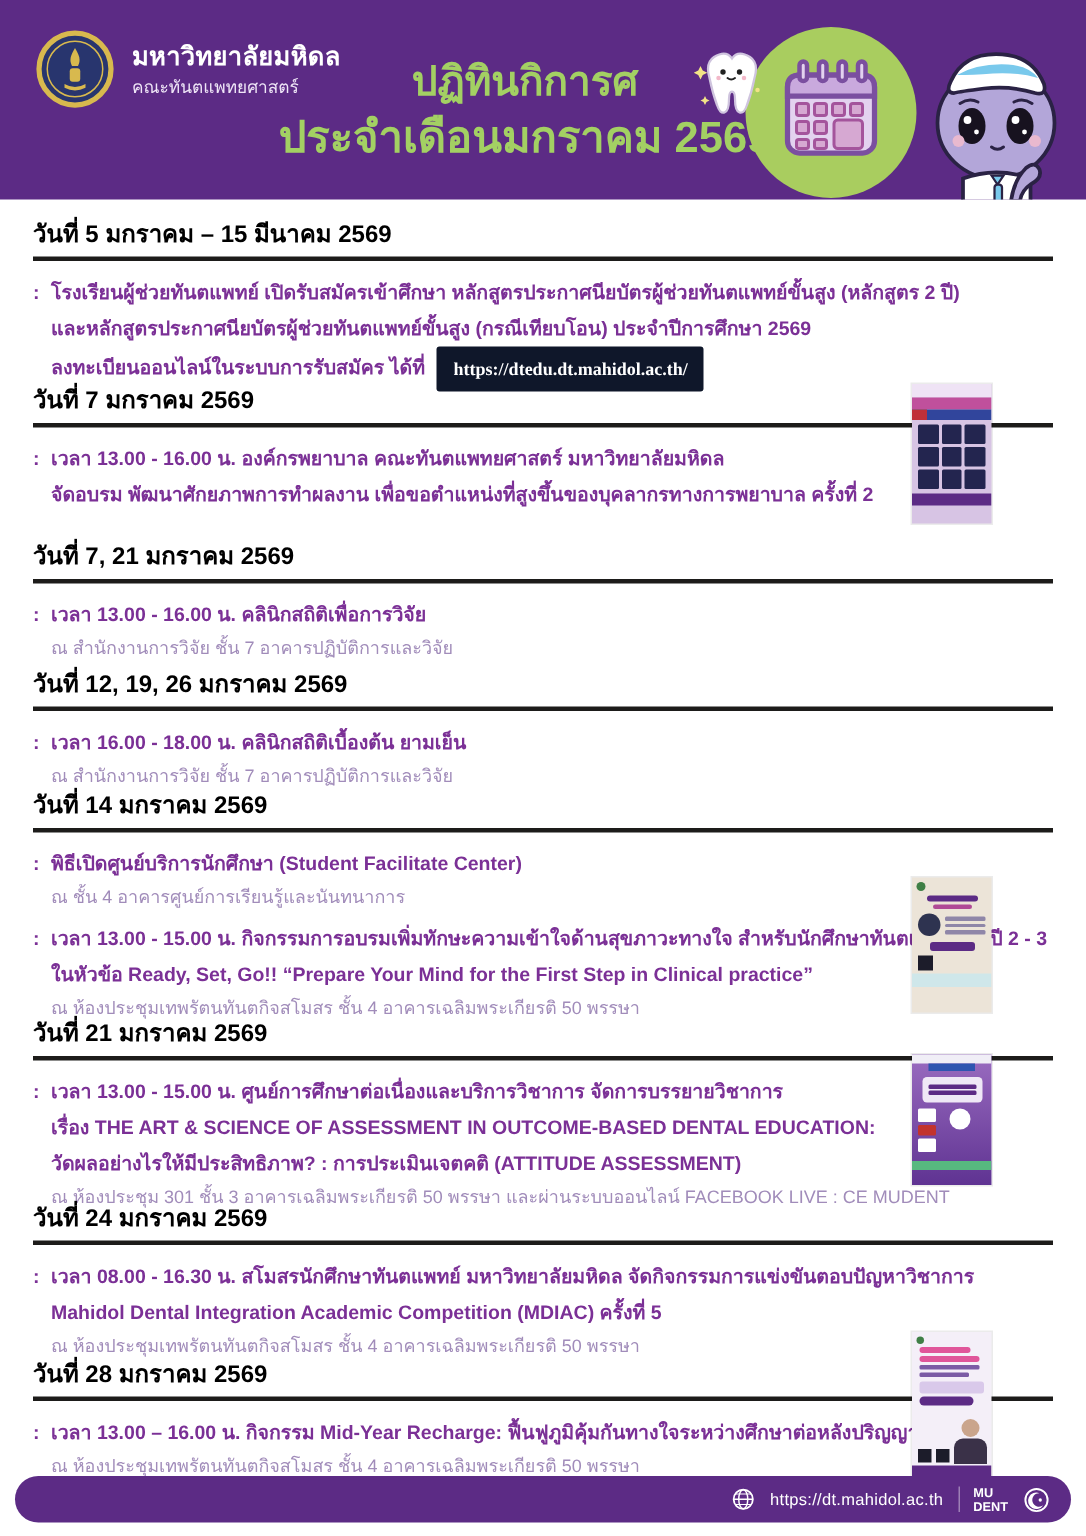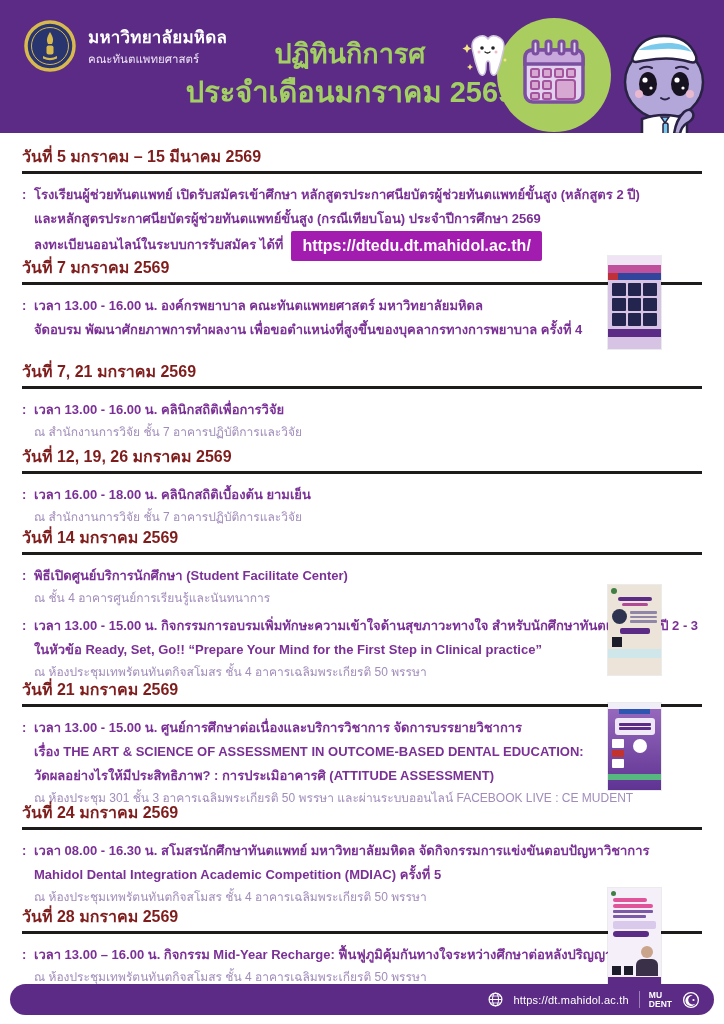--- a/index.html
+++ b/index.html
@@ -16,28 +16,28 @@
   .title-block { position:absolute; left:140px; top:36px; width:420px; text-align:center; color:#a3d063; font-weight:bold; }
   .title-block .t1 { font-size:27px; line-height:36px; }
   .title-block .t2 { font-size:29px; line-height:40px; }
   .green-circle { position:absolute; left:497px; top:18px; width:114px; height:114px; border-radius:50%; background:#a9cd5f; }
   .cal-svg { position:absolute; left:521px; top:38px; }
   .fairy-svg { position:absolute; left:462px; top:32px; }
   .mascot-svg { position:absolute; left:612px; top:24px; }
 
   
   .section { position:absolute; left:22px; width:680px; }
-  .date { color:#7f1d1d; font-size:16px; font-weight:bold; line-height:20px; white-space:nowrap; }
+  .date { color:#000000; font-size:16px; font-weight:bold; line-height:20px; white-space:nowrap; }
   .rule { height:3px; background:#1d1c1a; margin-top:4px; }
   .events { padding-top:9px; }
   .event { margin-bottom:6px; }
   .title-line { position:relative; padding-left:12px; color:#7b3096; font-size:13px; font-weight:bold; line-height:24px; white-space:nowrap; }
   .title-line .bullet { position:absolute; left:0; top:0; }
   .loc-line { padding-left:12px; color:#a18cba; font-size:12px; font-weight:normal; line-height:20px; white-space:nowrap; }
-  .badge { display:inline-block; background:#a21caf; color:#ffffff; font-size:16px; font-weight:bold; padding:3px 11px; margin-left:8px; border-radius:2px; vertical-align:middle; }
+  .badge { display:inline-block; background:#0f172a; color:#ffffff; font-size:12px; font-weight:bold; padding:3px 11px; margin-left:8px; border-radius:2px; vertical-align:middle;font-family:Liberation Serif, serif; }
 
   
   .poster { position:absolute; left:608px; width:53px; box-shadow:0 0 0 1px rgba(0,0,0,.08); overflow:hidden; }
   .p-band { width:100%; }
   .p1 { top:256px; height:93px; background:#d7c4e4; }
   .p1 .hd1 { height:9px; background:#efe3f5; }
   .p1 .hd2 { height:8px; background:#c0509c; }
   .p1 .hd3 { height:7px; background:#31459c; display:flex; }
   .p1 .hd3 .red { width:10px; height:7px; background:#c03038; }
   .p1 .grid { display:grid; grid-template-columns:repeat(3,1fr); gap:2px; padding:3px 4px; }
@@ -168,21 +168,21 @@
           <div class="title-line">ลงทะเบียนออนไลน์ในระบบการรับสมัคร ได้ที่<span class="badge">https://dtedu.dt.mahidol.ac.th/</span></div>
         </div>
       </div>
     </div>
   <div class="section" style="top:258px">
       <div class="date">วันที่ 7 มกราคม 2569</div>
       <div class="rule"></div>
       <div class="events">
         <div class="event">
           <div class="title-line"><span class="bullet">:</span>เวลา 13.00 - 16.00 น. องค์กรพยาบาล คณะทันตแพทยศาสตร์ มหาวิทยาลัยมหิดล</div>
-          <div class="title-line">จัดอบรม พัฒนาศักยภาพการทำผลงาน เพื่อขอตำแหน่งที่สูงขึ้นของบุคลากรทางการพยาบาล ครั้งที่ 4</div>
+          <div class="title-line">จัดอบรม พัฒนาศักยภาพการทำผลงาน เพื่อขอตำแหน่งที่สูงขึ้นของบุคลากรทางการพยาบาล ครั้งที่ 2</div>
         </div>
       </div>
     </div>
   <div class="section" style="top:362px">
       <div class="date">วันที่ 7, 21 มกราคม 2569</div>
       <div class="rule"></div>
       <div class="events">
         <div class="event">
           <div class="title-line"><span class="bullet">:</span>เวลา 13.00 - 16.00 น. คลินิกสถิติเพื่อการวิจัย</div>
           <div class="loc-line">ณ สำนักงานการวิจัย ชั้น 7 อาคารปฏิบัติการและวิจัย</div>
@@ -214,21 +214,21 @@
         </div>
       </div>
     </div>
   <div class="section" style="top:680px">
       <div class="date">วันที่ 21 มกราคม 2569</div>
       <div class="rule"></div>
       <div class="events">
         <div class="event">
           <div class="title-line"><span class="bullet">:</span>เวลา 13.00 - 15.00 น. ศูนย์การศึกษาต่อเนื่องและบริการวิชาการ จัดการบรรยายวิชาการ</div>
           <div class="title-line">เรื่อง THE ART &amp; SCIENCE OF ASSESSMENT IN OUTCOME-BASED DENTAL EDUCATION:</div>
-          <div class="title-line">วัดผลอย่างไรให้มีประสิทธิภาพ? : การประเมิอาคารศิ (ATTITUDE ASSESSMENT)</div>
+          <div class="title-line">วัดผลอย่างไรให้มีประสิทธิภาพ? : การประเมินเจตคติ (ATTITUDE ASSESSMENT)</div>
           <div class="loc-line">ณ ห้องประชุม 301 ชั้น 3 อาคารเฉลิมพระเกียรติ 50 พรรษา และผ่านระบบออนไลน์ FACEBOOK LIVE : CE MUDENT</div>
         </div>
       </div>
     </div>
   <div class="section" style="top:803px">
       <div class="date">วันที่ 24 มกราคม 2569</div>
       <div class="rule"></div>
       <div class="events">
         <div class="event">
           <div class="title-line"><span class="bullet">:</span>เวลา 08.00 - 16.30 น. สโมสรนักศึกษาทันตแพทย์ มหาวิทยาลัยมหิดล จัดกิจกรรมการแข่งขันตอบปัญหาวิชาการ</div>

